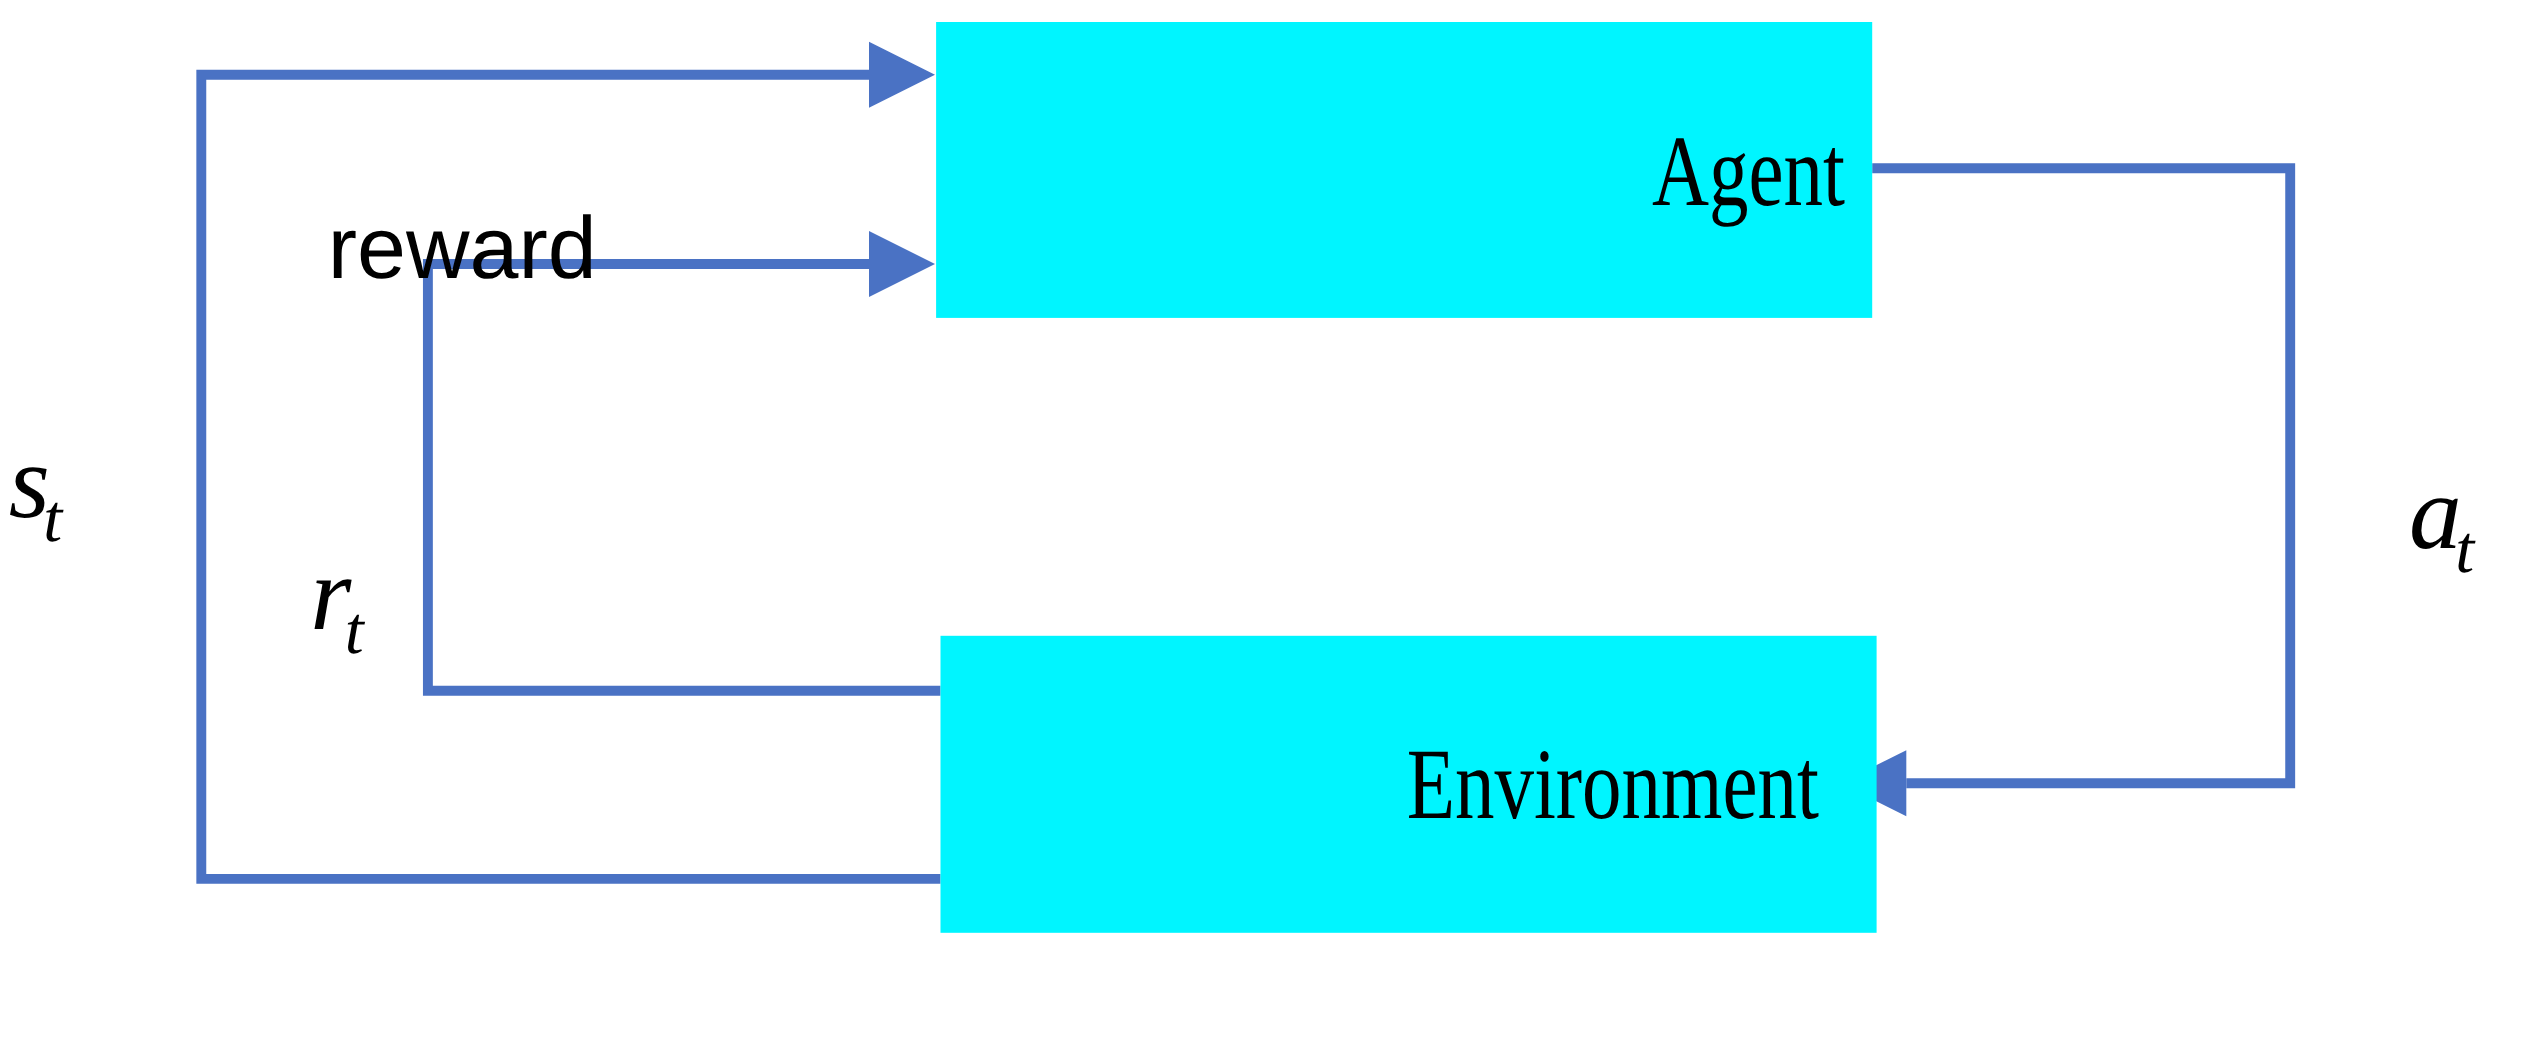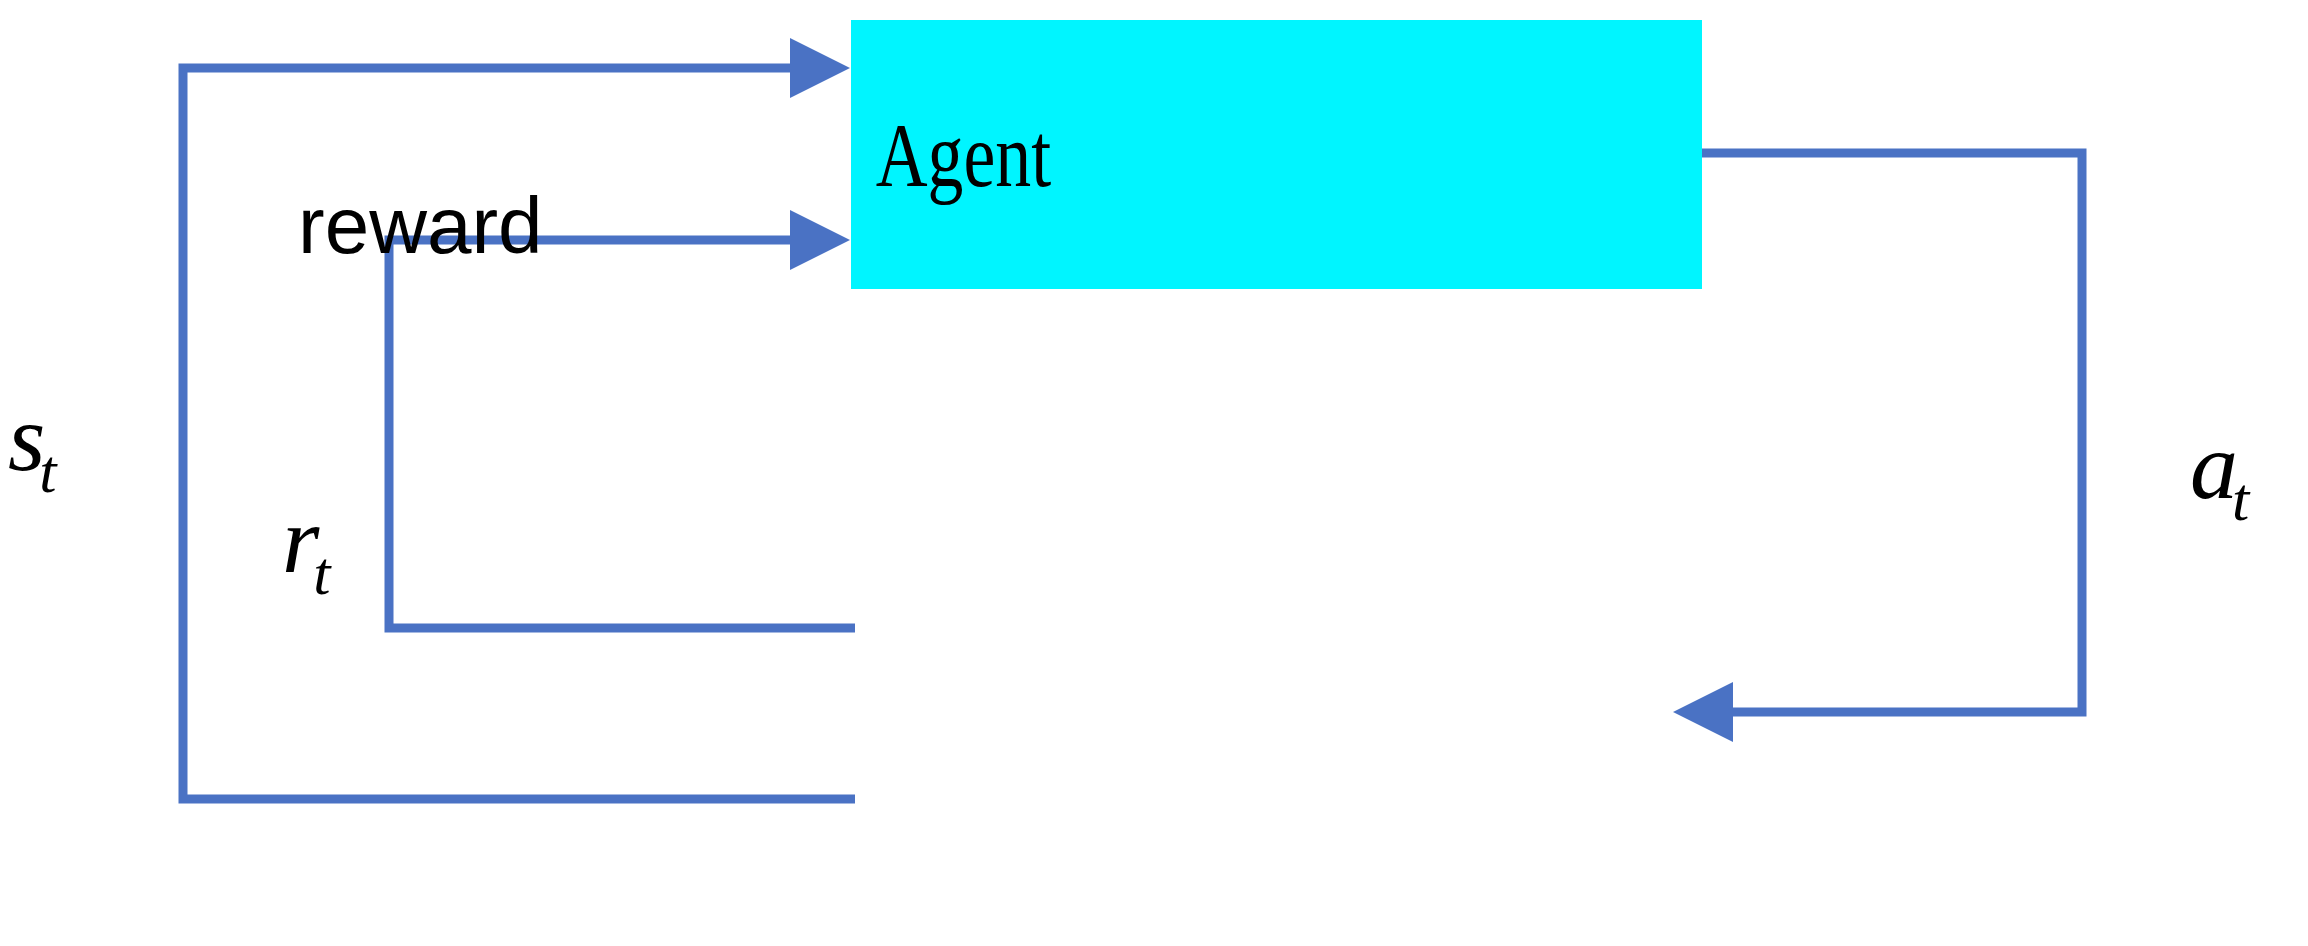--- a/index.html
+++ b/index.html
@@ -22,21 +22,21 @@
     position: absolute;
     left: 0;
     top: 0;
     width: 2308px;
     height: 946px;
   }
   .node-box {
     position: absolute;
     display: flex;
     align-items: center;
-    justify-content: flex-start;
+    justify-content: flex-end;
     box-sizing: border-box;
   }
   .node-label {
     color: #000000;
     font-family: "Liberation Serif", "DejaVu Serif", serif;
     font-weight: 400;
     line-height: 1;
     white-space: nowrap;
     transform: scaleX(0.78);
   }
@@ -106,20 +106,23 @@
     <g>
       <path d="M 1702 153 L 2082 153 L 2082 712 L 1733 712" fill="none" stroke="#4a72c4" stroke-width="9" stroke-linecap="butt" stroke-linejoin="miter"></path>
       <polygon points="1673,712 1733,682 1733,742" fill="#4a72c4"></polygon>
     </g>
   </svg>
 
   <div class="node-box" id="agent-box" style="background:#00f5ff;">
     <span class="node-label" id="agent-label">Agent</span>
   </div>
 
+  <div class="node-box" id="environment-box" style="background:#00f5ff;">
+    <span class="node-label" id="environment-label">Environment</span>
+  </div>
 
   <div class="math-label" id="label-st">
     <span class="base">s</span><span class="sub">t</span>
   </div>
 
   <div class="math-label" id="label-rt">
     <span class="base">r</span><span class="sub">t</span>
   </div>
 
 

